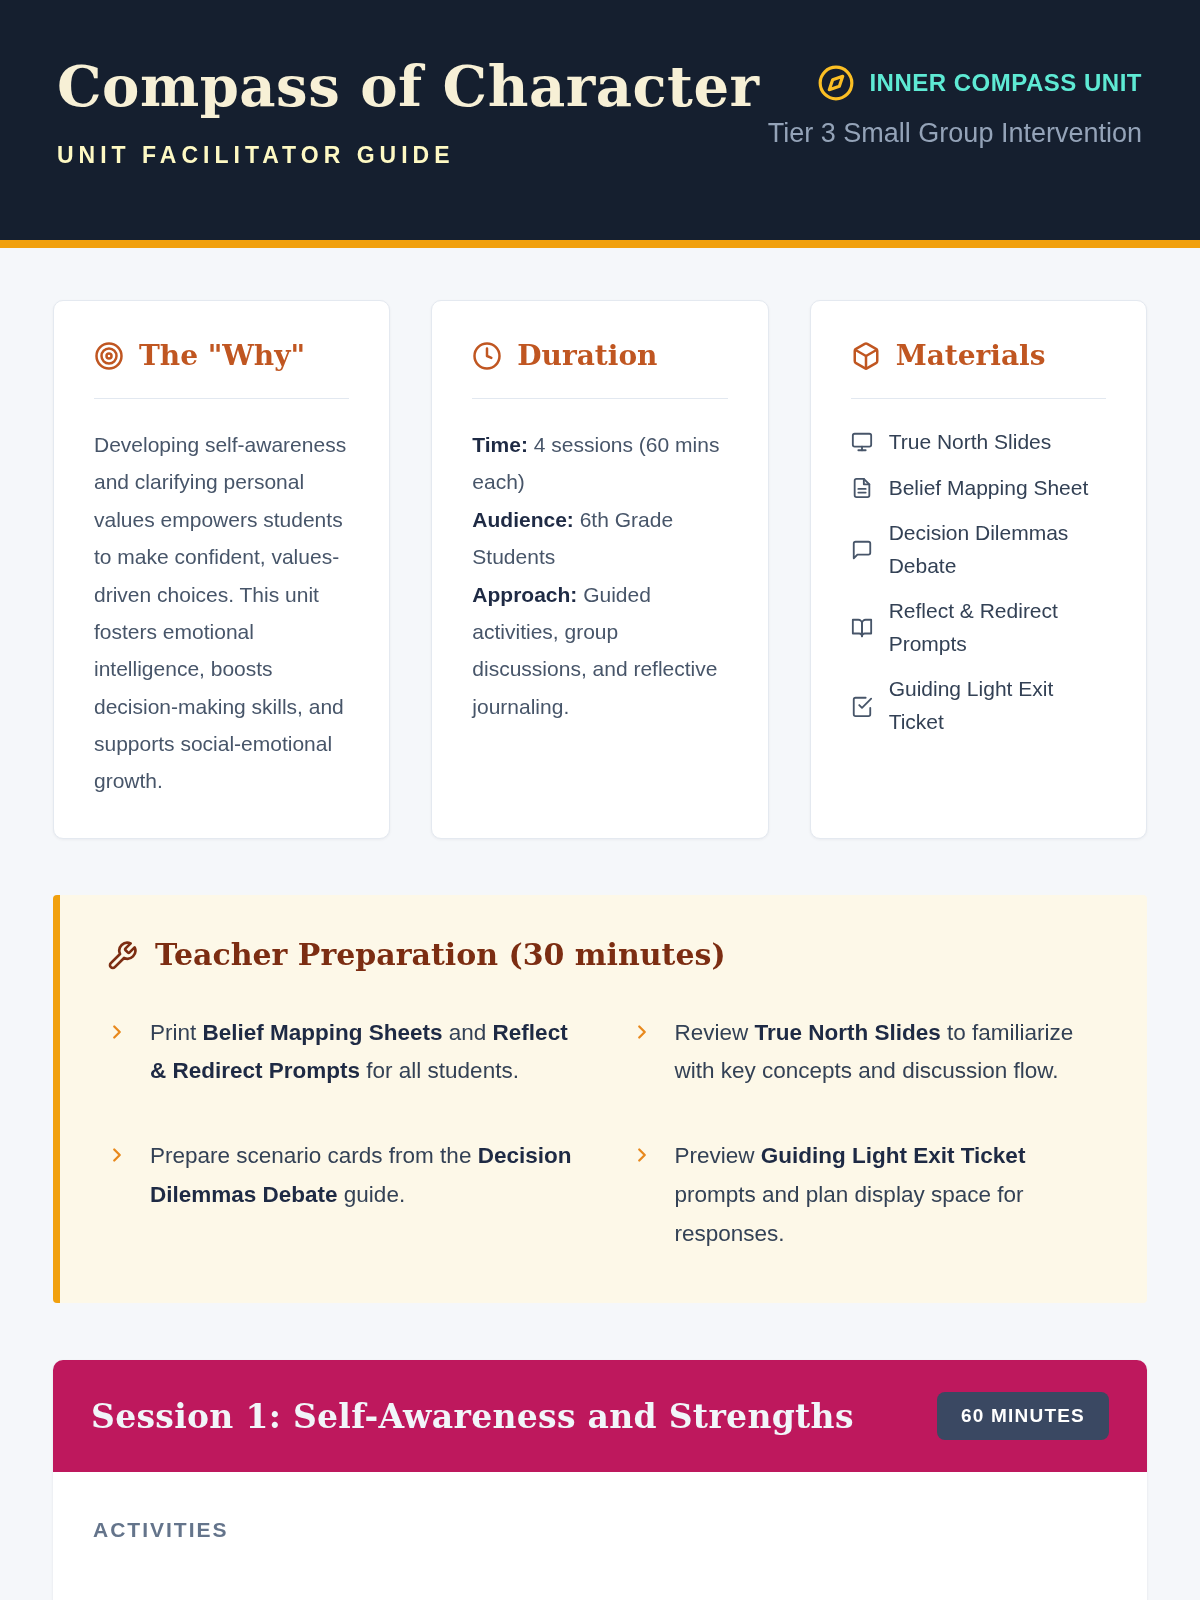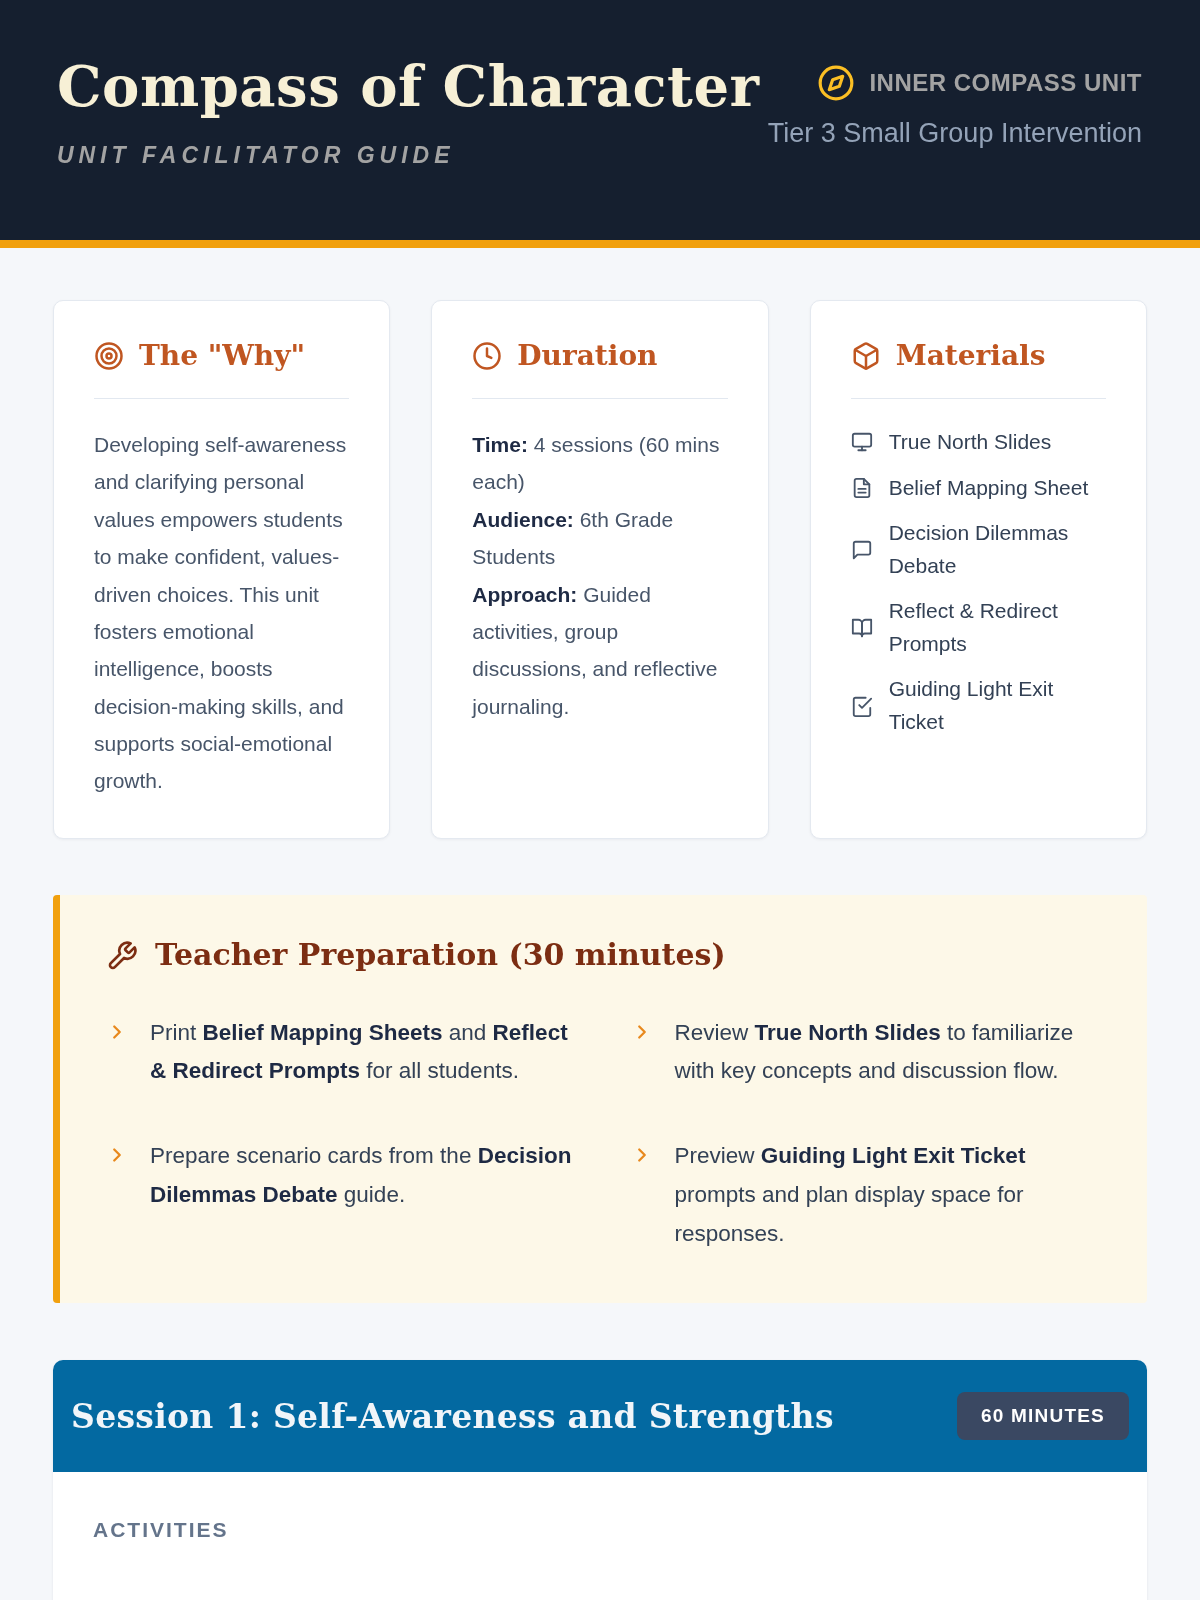--- a/index.html
+++ b/index.html
@@ -29,38 +29,37 @@
     font-family: "DejaVu Serif", serif;
     font-size: 56px;
     font-weight: 700;
     color: #f7f0d6;
     letter-spacing: 0.5px;
     line-height: 1;
   }
   .header-subtitle {
     margin-top: 28px;
     font-size: 23px;
-    font-style: italic;
     font-weight: 600;
     letter-spacing: 5px;
-    color: #a3a3a3;
+    color: #fef9c3;
   }
   .header-right { text-align: right; margin-top: 6px; }
   .unit-row {
     display: flex;
     align-items: center;
     justify-content: flex-end;
     gap: 14px;
   }
   .unit-row svg { width: 38px; height: 38px; color: #fbbf24; }
   .unit-label {
     font-size: 24px;
     font-weight: 700;
     letter-spacing: 0.5px;
-    color: #a3a3a3;
+    color: #5eead4;
   }
   .unit-sublabel {
     margin-top: 16px;
     font-size: 27px;
     color: #94a3b8;
   }
 
   
   .cards {
     margin: 52px 53px 0;
@@ -132,22 +131,22 @@
   .prep-item strong { color: #1e2a44; font-weight: 700; }
 
   
   .session {
     margin: 57px 53px 0;
     border-radius: 10px 10px 0 0;
     overflow: hidden;
     box-shadow: 0 1px 3px rgba(16,24,40,.08);
   }
   .session-header {
-    background: #0369a1;
-    padding: 32px 18px;
+    background: #be185d;
+    padding: 32px 38px;
     display: flex;
     justify-content: space-between;
     align-items: center;
   }
   .session-title {
     font-family: "DejaVu Serif", serif;
     font-size: 33px;
     font-weight: 700;
     color: #f1f5f9;
     letter-spacing: 0.3px;

